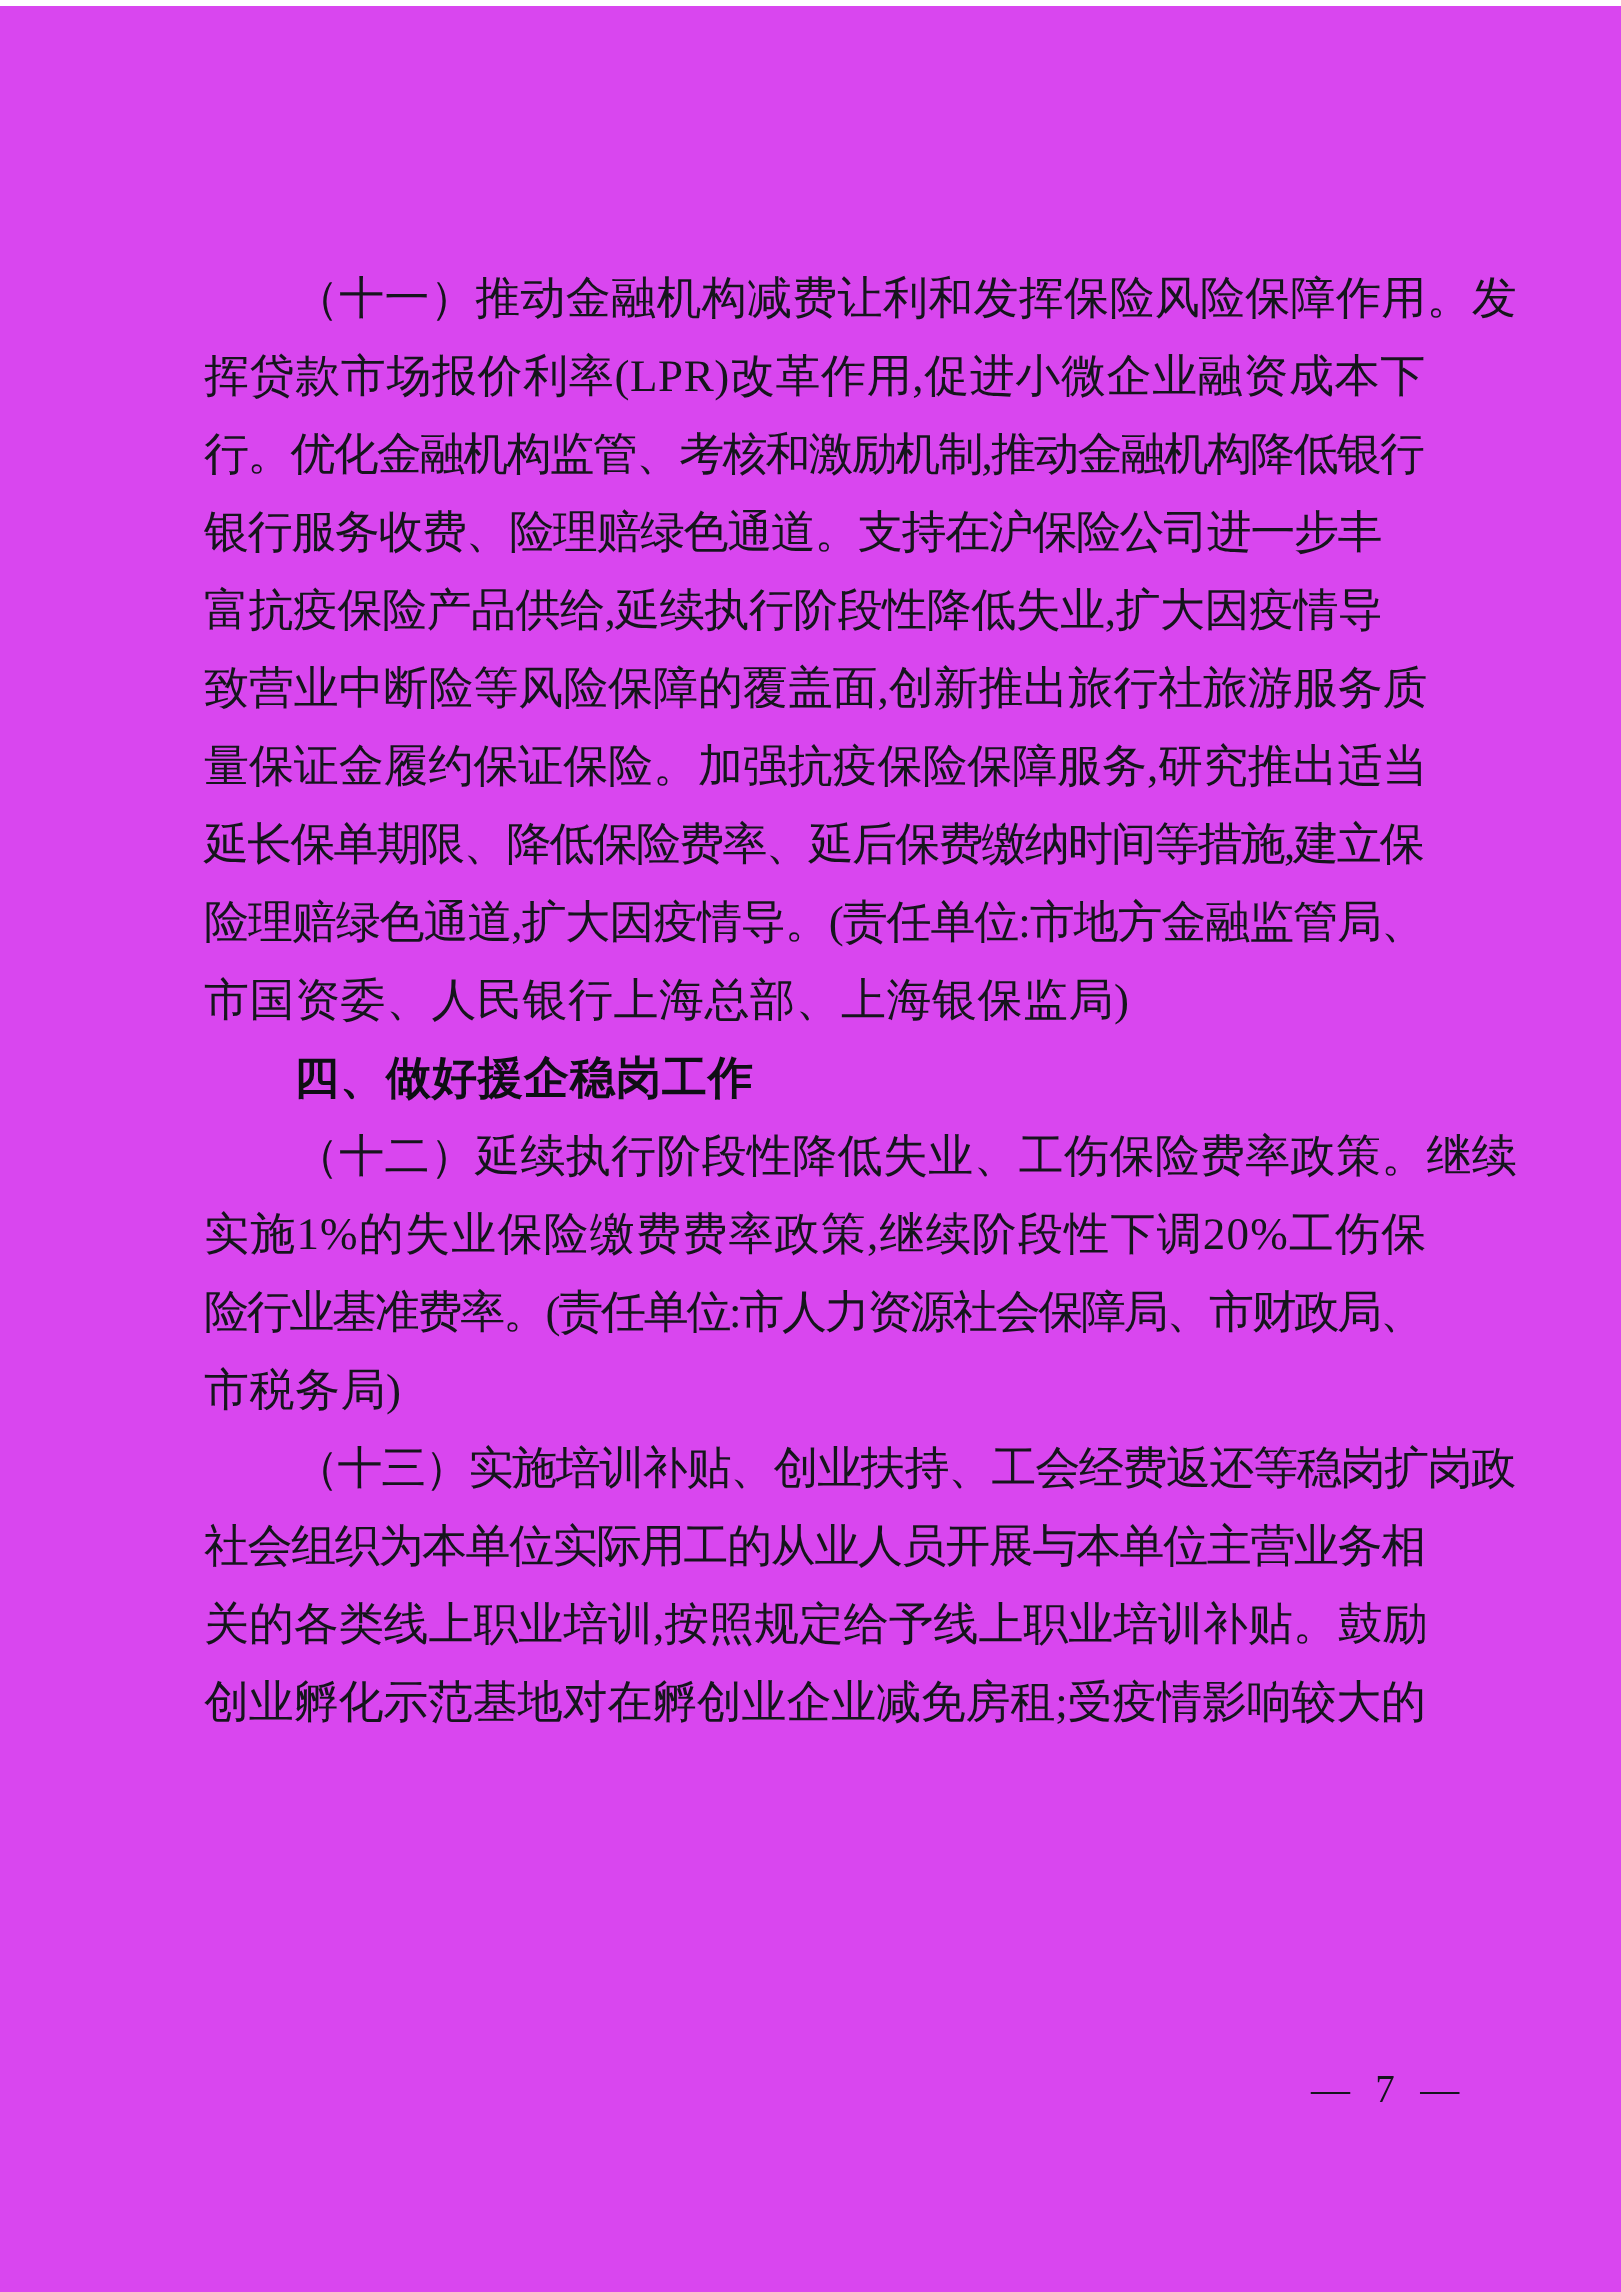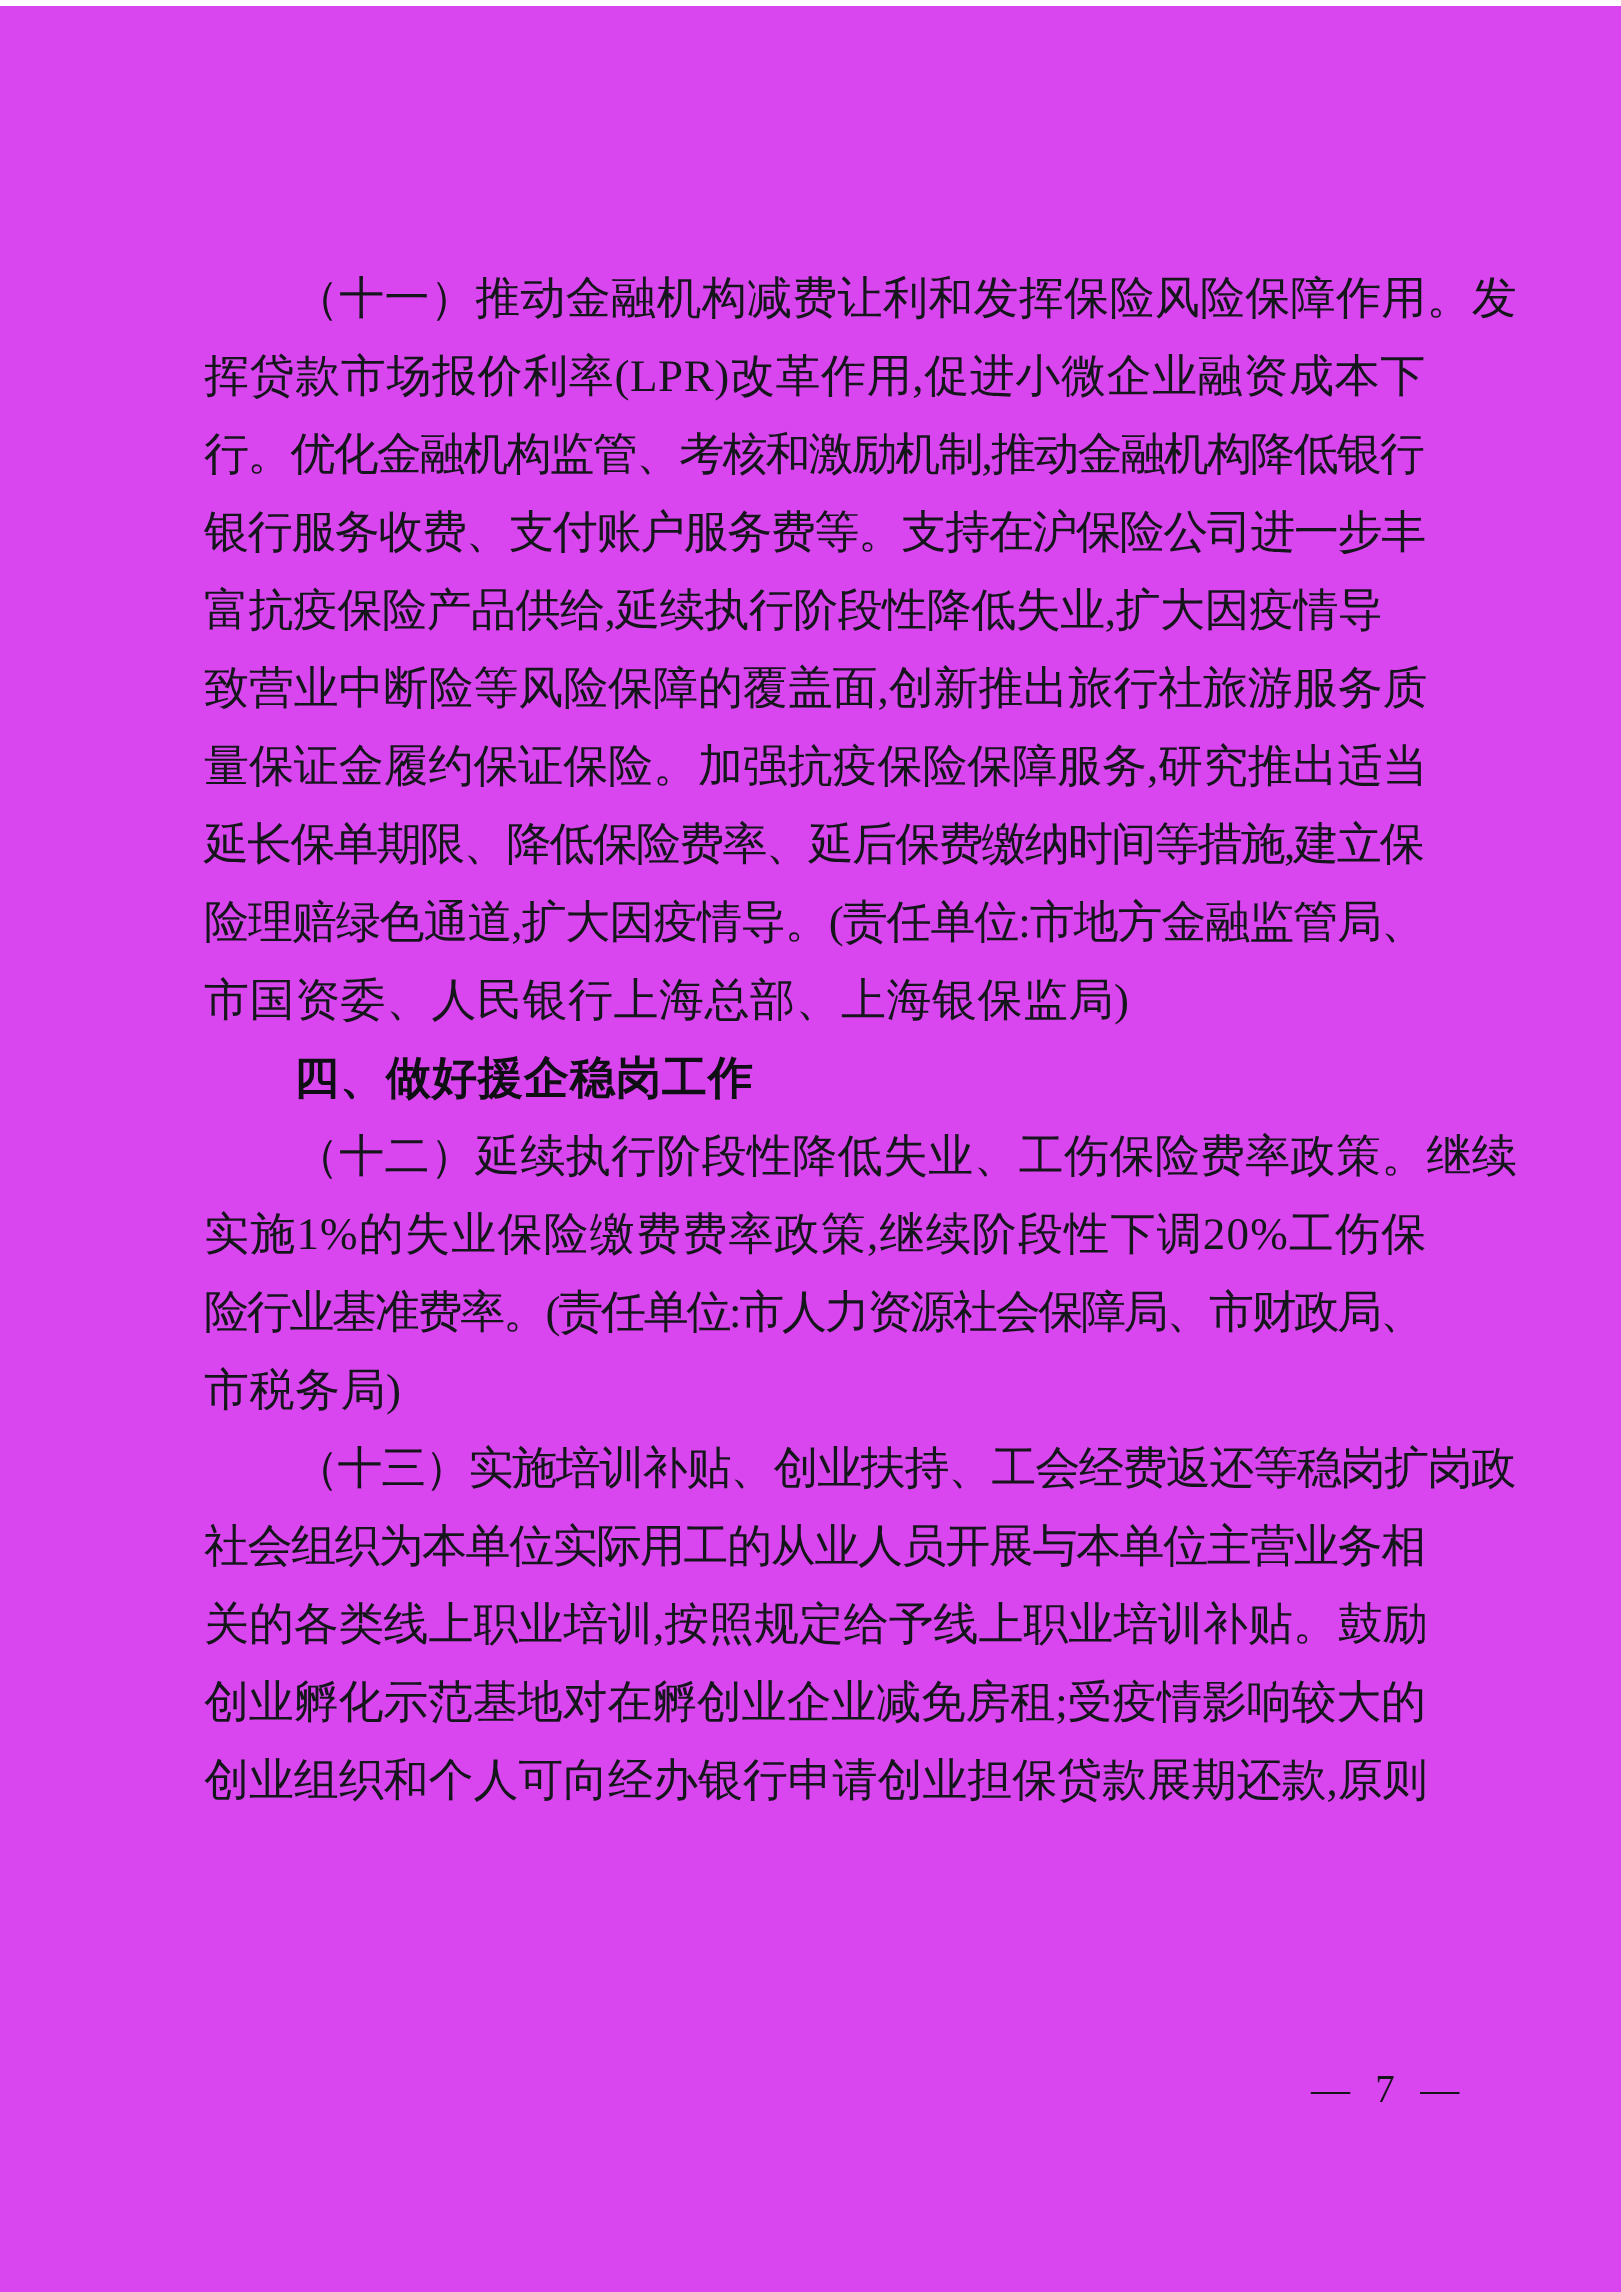--- a/index.html
+++ b/index.html
@@ -67,21 +67,21 @@
 <body>
 
 <div class="page">
 
   <div class="content">
 
     <div>
       <div class="line just para-first"><span style="letter-spacing: 0.3px; margin-right: -0.3px;">（十一）推动金融机构减费让利和发挥保险风险保障作用。发</span></div>
       <div class="line just"><span style="letter-spacing: 0.6px; margin-right: -0.6px;">挥贷款市场报价利率(LPR)改革作用,促进小微企业融资成本下</span></div>
       <div class="line just"><span style="letter-spacing: -1.8px; margin-right: 1.8px;">行。优化金融机构监管、考核和激励机制,推动金融机构降低银行</span></div>
-      <div class="line just"><span style="letter-spacing: -1.4px; margin-right: 1.4px;">银行服务收费、支付账户服务费等。支持在沪保险公司进一步丰</span></div>
+      <div class="line just"><span style="letter-spacing: -1.4px; margin-right: 1.4px;">银行服务收费、险理赔绿色通道。支持在沪保险公司进一步丰</span></div>
       <div class="line just"><span style="letter-spacing: -0.5px; margin-right: 0.5px;">富抗疫保险产品供给,延续执行阶段性降低失业,扩大因疫情导</span></div>
       <div class="line just"><span style="letter-spacing: -0.1px; margin-right: 0.1px;">致营业中断险等风险保障的覆盖面,创新推出旅行社旅游服务质</span></div>
       <div class="line just"><span style="letter-spacing: -0.1px; margin-right: 0.1px;">量保证金履约保证保险。加强抗疫保险保障服务,研究推出适当</span></div>
       <div class="line just"><span style="letter-spacing: -1.8px; margin-right: 1.8px;">延长保单期限、降低保险费率、延后保费缴纳时间等措施,建立保</span></div>
       <div class="line just"><span style="letter-spacing: -1.1px; margin-right: 1.1px;">险理赔绿色通道,扩大因疫情导。(责任单位:市地方金融监管局、</span></div>
       <div class="line tail">市国资委、人民银行上海总部、上海银保监局)</div>
     </div>
 
     <div class="heading">四、做好援企稳岗工作</div>
 
@@ -90,21 +90,20 @@
       <div class="line just"><span style="letter-spacing: 1.2px; margin-right: -1.2px;">实施1%的失业保险缴费费率政策,继续阶段性下调20%工伤保</span></div>
       <div class="line just"><span style="letter-spacing: -2.3px; margin-right: 2.3px;">险行业基准费率。(责任单位:市人力资源社会保障局、市财政局、</span></div>
       <div class="line tail">市税务局)</div>
     </div>
 
     <div>
       <div class="line just para-first"><span style="letter-spacing: -1.4px; margin-right: 1.4px;">（十三）实施培训补贴、创业扶持、工会经费返还等稳岗扩岗政</span></div>
       <div class="line just"><span style="letter-spacing: -1.4px; margin-right: 1.4px;">社会组织为本单位实际用工的从业人员开展与本单位主营业务相</span></div>
       <div class="line just"><span style="letter-spacing: -0.1px; margin-right: 0.1px;">关的各类线上职业培训,按照规定给予线上职业培训补贴。鼓励</span></div>
       <div class="line just"><span style="letter-spacing: -0.2px; margin-right: 0.2px;">创业孵化示范基地对在孵创业企业减免房租;受疫情影响较大的</span></div>
-      <div class="line just"><span style="letter-spacing: -0.1px; margin-right: 0.1px;">创业组织和个人可向经办银行申请创业担保贷款展期还款,原则</span></div>
     </div>
 
   </div>
 
   <div class="pagenum">— 7 —</div>
 
 </div>
 
 
 </body></html>

